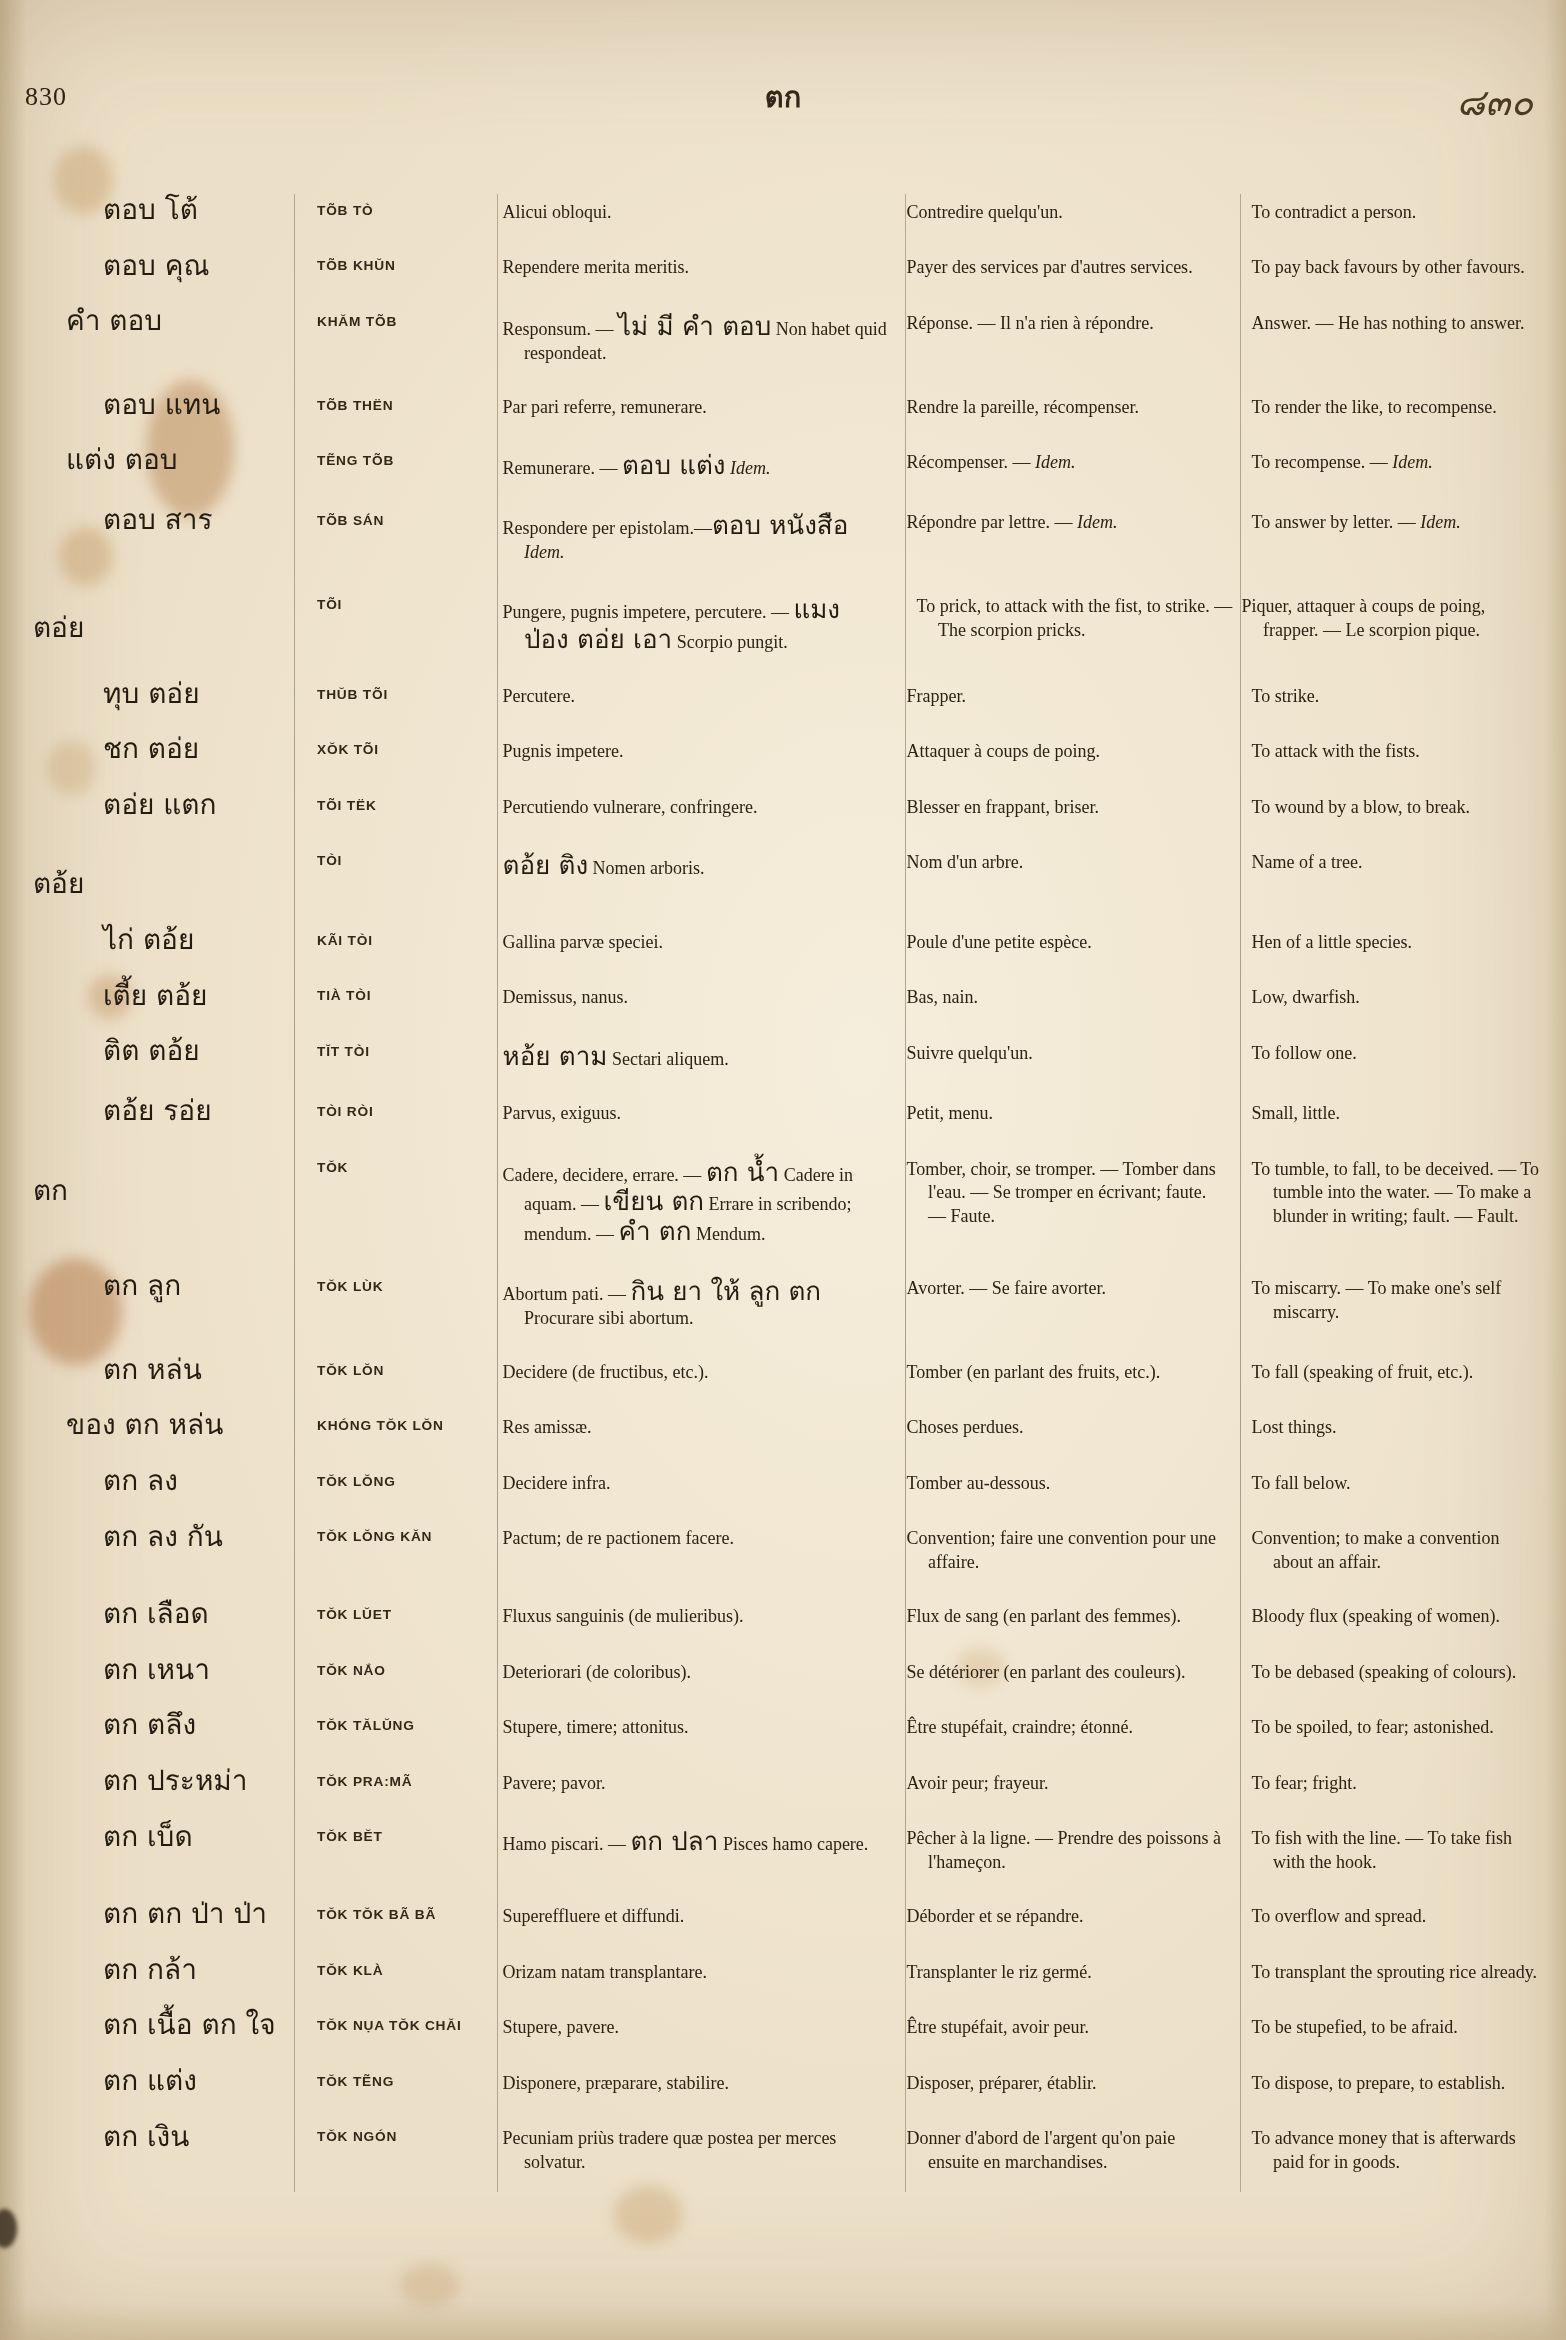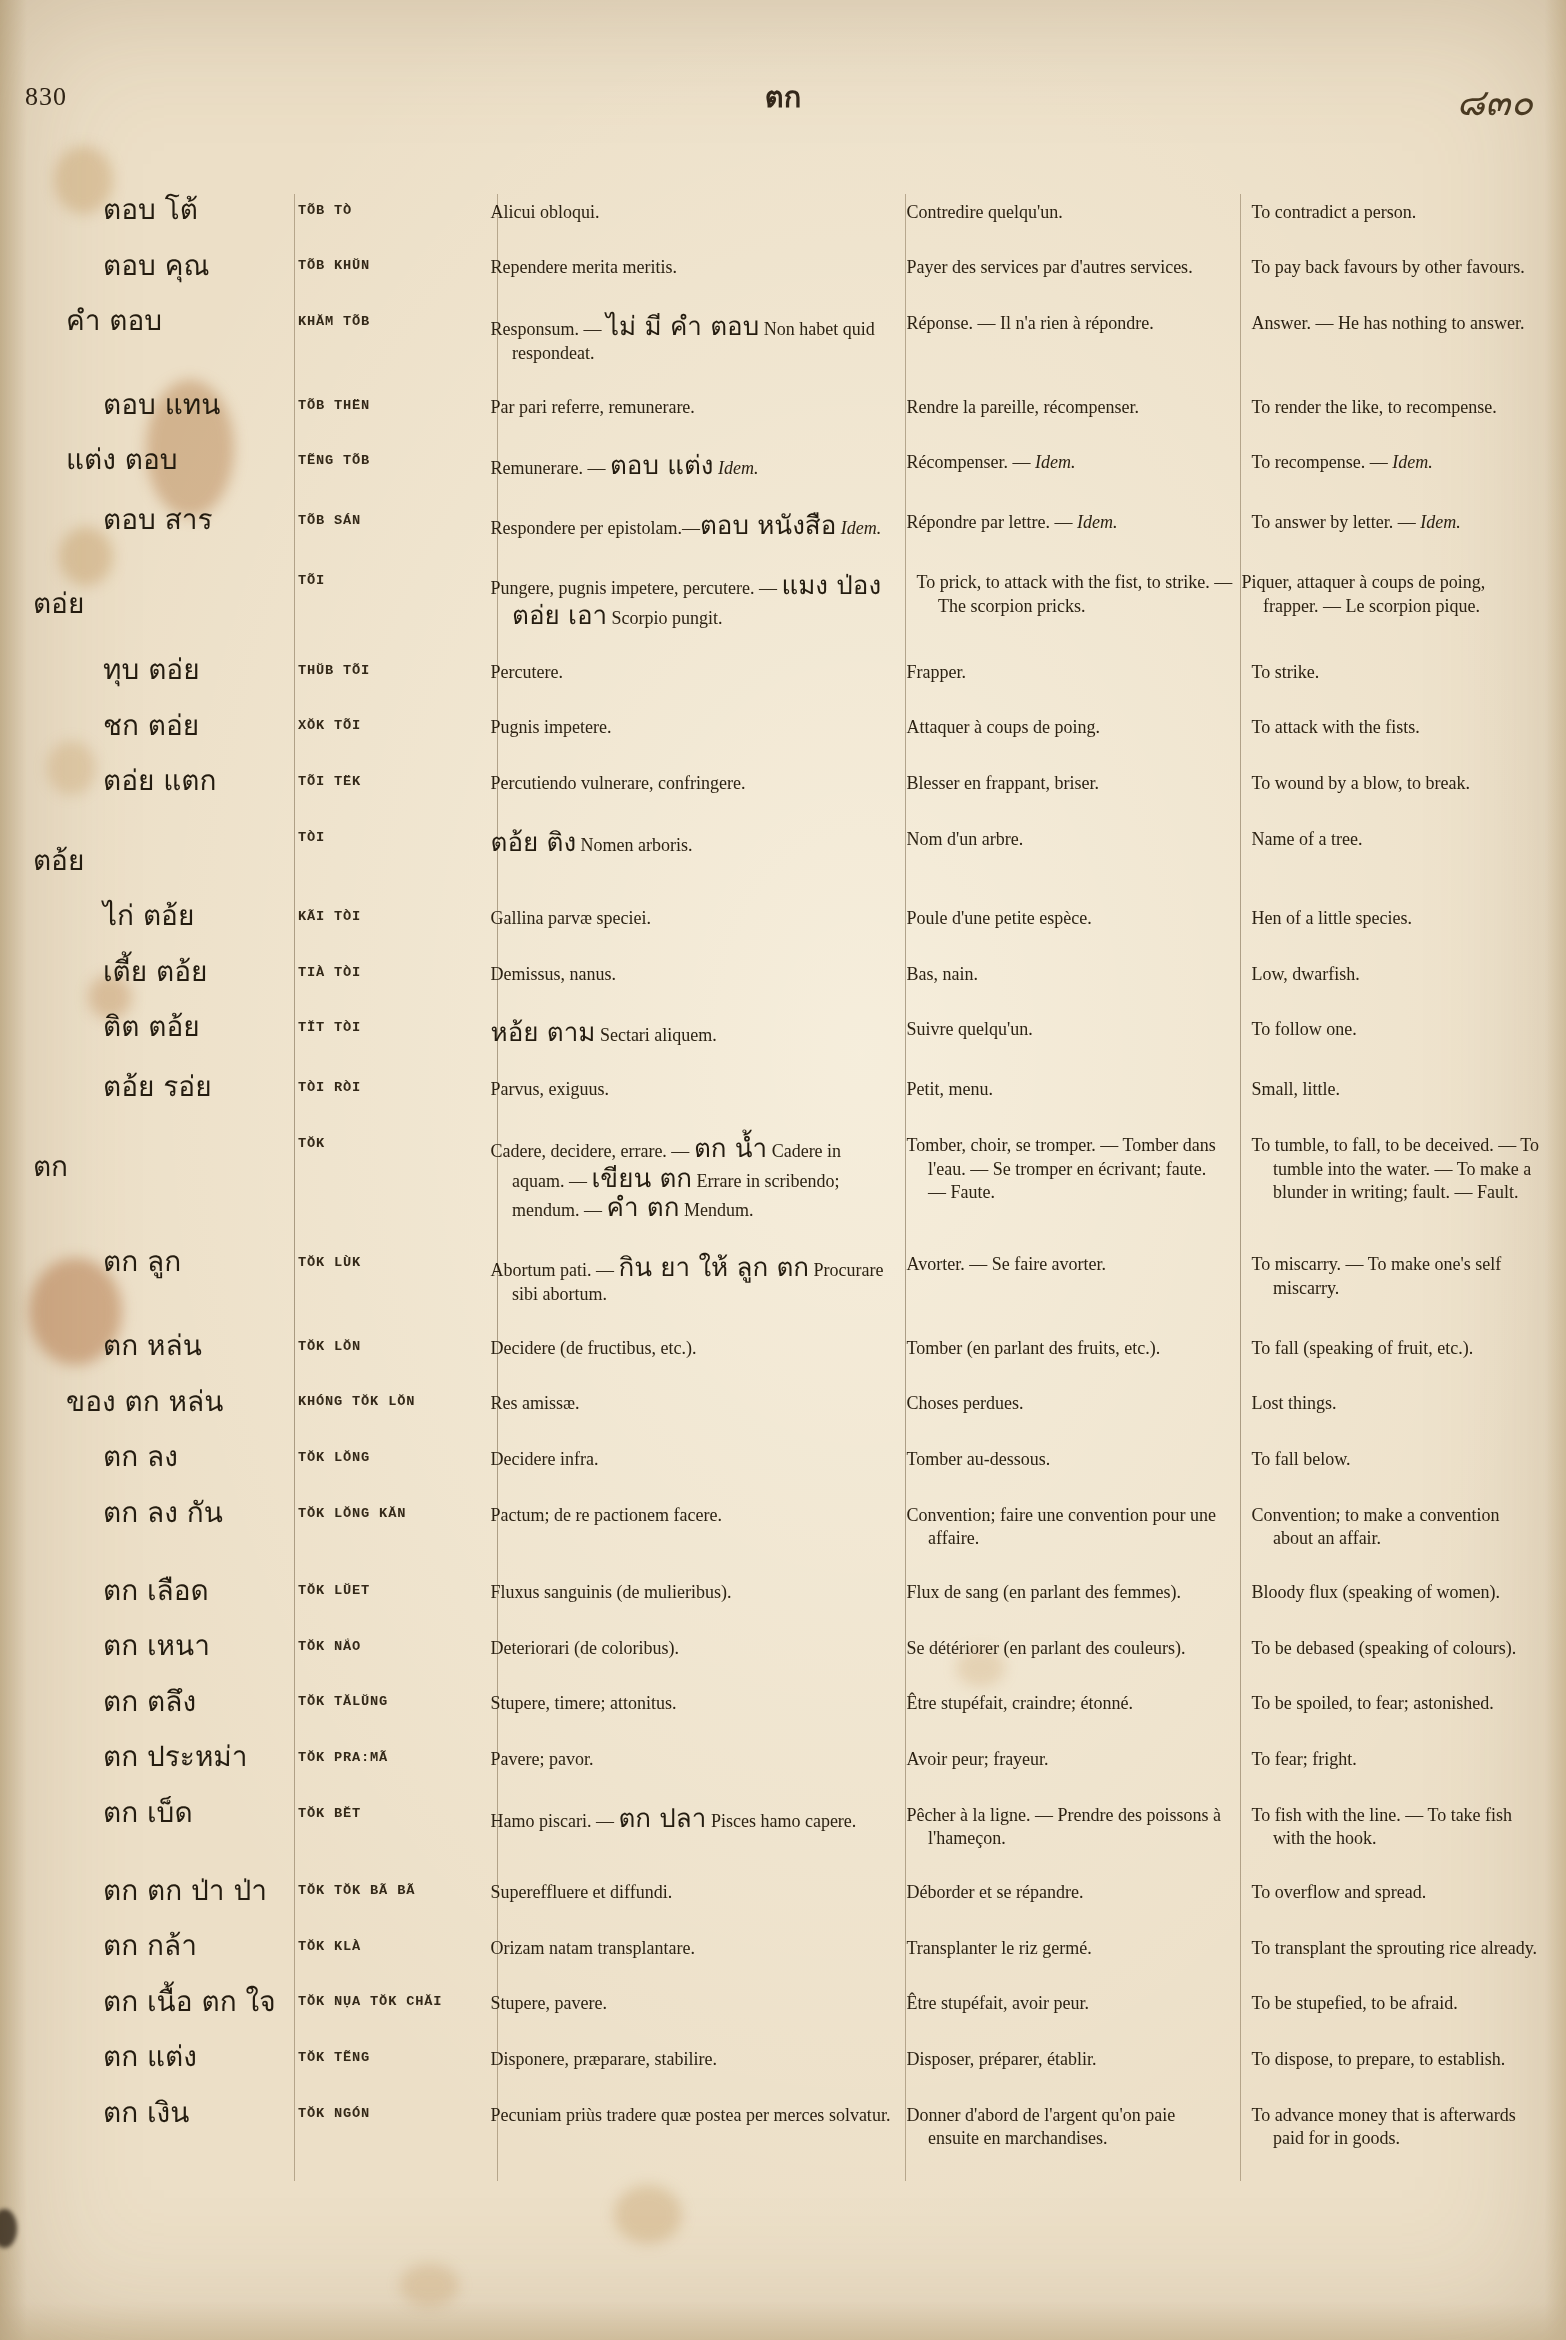--- a/index.html
+++ b/index.html
@@ -42,28 +42,28 @@
   .cell{padding-right:13.7px;}
   .thai-col{
     font-family:"DejaVu Sans",sans-serif;
     font-size:28px;line-height:1.15;color:#241c10;
     padding-left:74px;
   }
   .thai-col.ind0{padding-left:3.9px;margin-top:24px;}
   .thai-col.ind1{padding-left:37px;}
   .roman-col{
     font-size:13.7px;font-weight:bold;letter-spacing:0.8px;
-    padding-top:8.8px;padding-left:4px;color:#332818;
-    font-family:Liberation Mono, monospace;
+    padding-top:8.8px;padding-left:23px;color:#332818;
+    font-family:Liberation Sans, sans-serif;
   }
   .def{
     font-size:18px;line-height:1.32;padding-top:6.8px;
     padding-left:35px;text-indent:-21.5px;color:#2c2213;
   }
-  .latin-col{padding-left:15px;}
+  .latin-col{padding-left:15px;margin-left:12px;}
   .french-col{padding-left:23px;}
   .english-col{padding-left:33px;padding-right:3.9px;}
   .seg-th{
     font-family:"DejaVu Sans",sans-serif;
     font-size:26px;line-height:1.1;color:#241c10;
   }
   .seg-i{font-style:italic;}
 </style>
 </head>
 <body>

